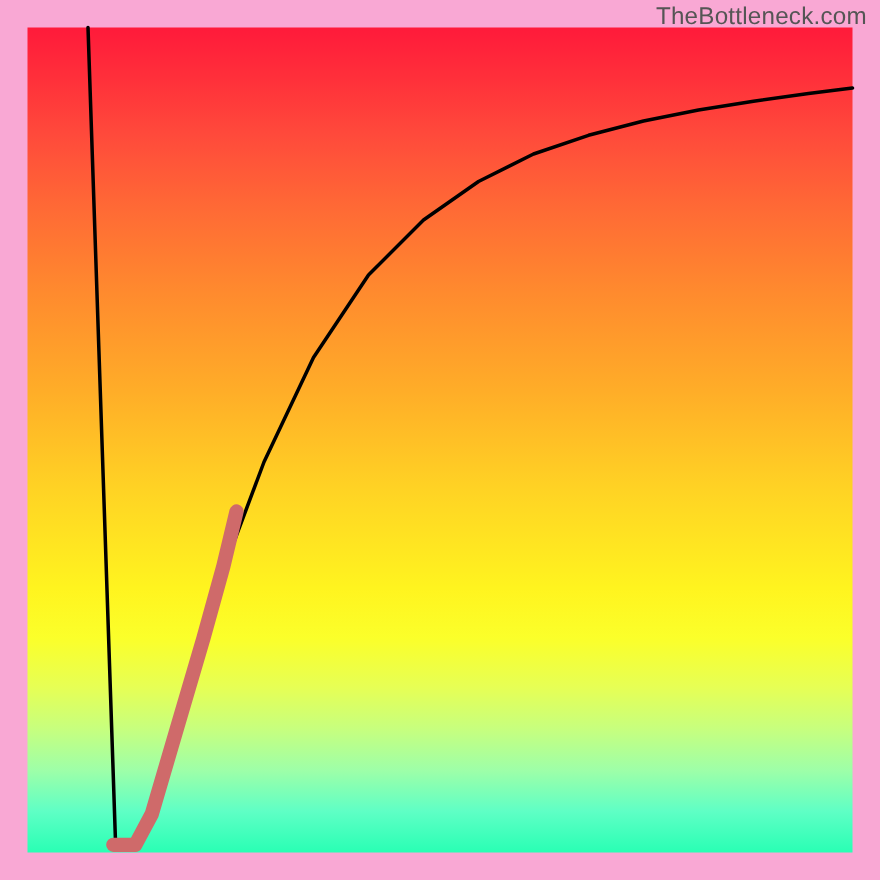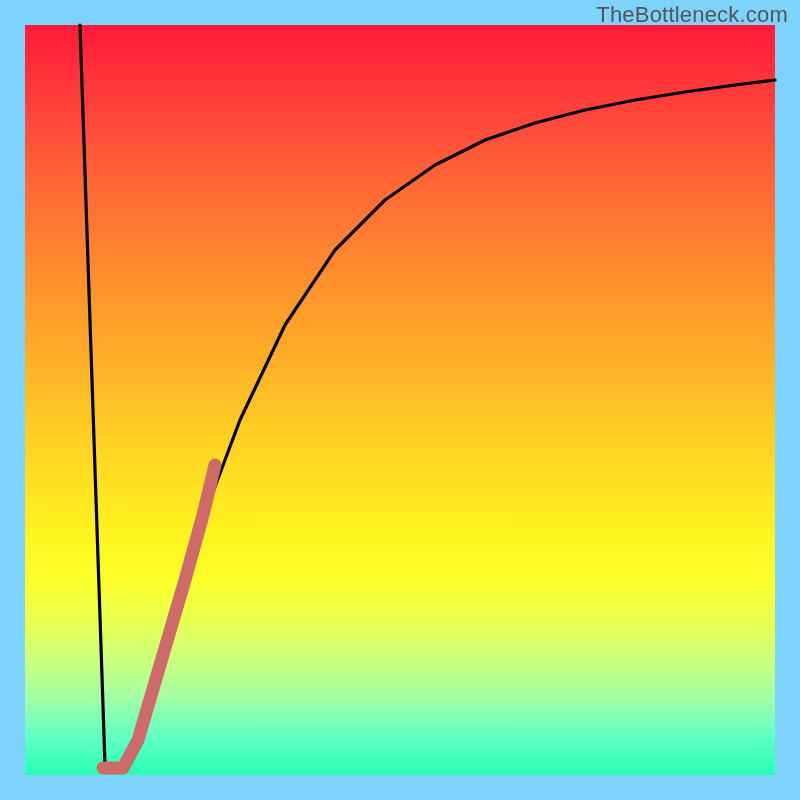--- a/index.html
+++ b/index.html
@@ -3,21 +3,21 @@
 <meta charset="utf-8">
 <style>
   * { margin: 0; padding: 0; box-sizing: border-box; }
   html, body { width: 800px; height: 800px; overflow: hidden; }
   body { background: #000; position: relative; font-family: Arial, Helvetica, sans-serif; }
 
   .frame {
     position: absolute;
     left: 0; top: 0;
     width: 800px; height: 800px;
-    background: #7dd3fc;
+    background: #f9a8d4;
   }
 
   .plot-area {
     position: absolute;
     left: 25px;
     top: 25px;
     width: 750px;
     height: 750px;
     background: linear-gradient(to bottom,
       #ff1a3a 0%,

